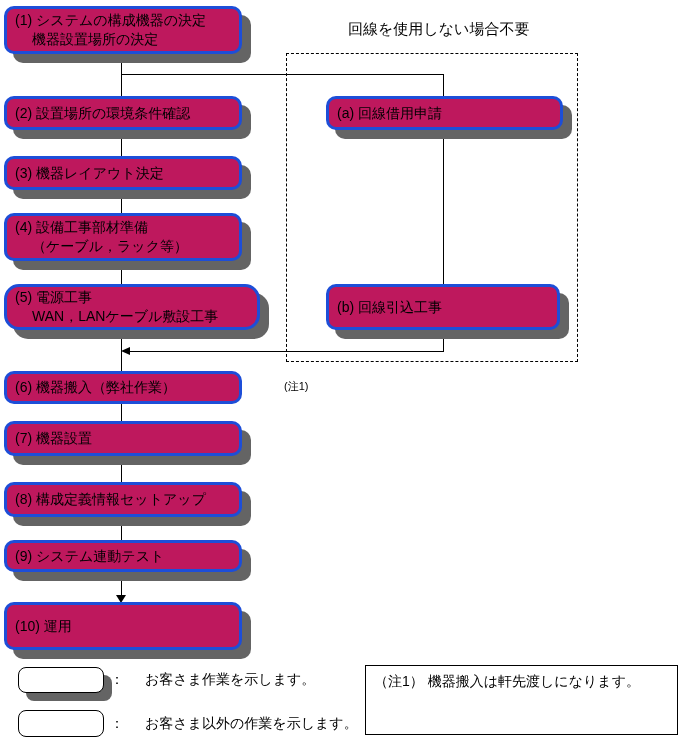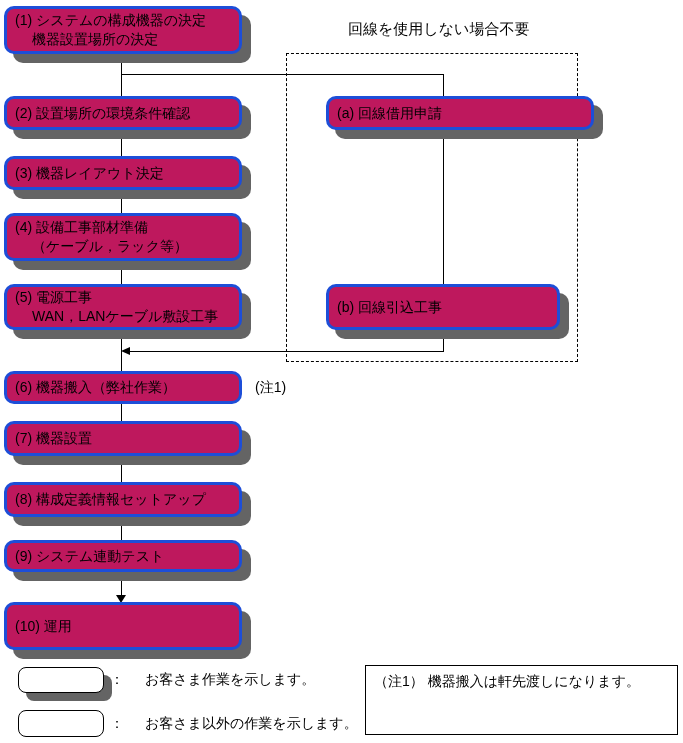--- a/index.html
+++ b/index.html
@@ -48,21 +48,21 @@
     border-top: 8px solid #000000;
   }
   
   .dashed-region {
     position: absolute;
     border: 1px dashed #000000;
     box-sizing: border-box;
     z-index: 1;
   }
   .floating-label { position: absolute; font-size: 15px; white-space: nowrap; z-index: 2; }
-  .ref-label { position: absolute; font-size: 14px; white-space: nowrap; z-index: 3; }
+  .ref-label { position: absolute; font-size: 11px; white-space: nowrap; z-index: 3; margin-left: 29px; }
   
   .legend-sample {
     position: absolute;
     box-sizing: border-box;
     background: #ffffff;
     border: 1px solid #000000;
     border-radius: 8px;
     z-index: 3;
   }
   .legend-sample.sh { box-shadow: 8px 8px 0 0 var(--shadow, #646464); }
@@ -119,21 +119,21 @@
   <div class="box sh" style="left:4px; top:96px; width:238px; height:34px;justify-content:center;">
     <span>(2) 設置場所の環境条件確認</span>
   </div>
   <div class="box sh" style="left:4px; top:156px; width:238px; height:34px;">
     <span>(3) 機器レイアウト決定</span>
   </div>
   <div class="box sh" style="left:4px; top:213px; width:238px; height:48px;">
     <span>(4) 設備工事部材準備</span>
     <span class="cont">（ケーブル，ラック等）</span>
   </div>
-  <div class="box sh" style="left:4px; top:284px; width:238px; height:46px;">
+  <div class="box sh" style="left:4px; top:284px; width:256px; height:46px;border-radius:15px;">
     <span>(5) 電源工事</span>
     <span class="cont">WAN，LANケーブル敷設工事</span>
   </div>
   <div class="box" style="left:4px; top:371px; width:238px; height:33px;">
     <span>(6) 機器搬入（弊社作業）</span>
   </div>
   <div class="box sh" style="left:4px; top:421px; width:238px; height:35px;">
     <span>(7) 機器設置</span>
   </div>
   <div class="box sh" style="left:4px; top:482px; width:238px; height:35px;">
@@ -141,21 +141,21 @@
   </div>
   <div class="box sh" style="left:4px; top:540px; width:238px; height:32px;">
     <span>(9) システム連動テスト</span>
   </div>
   <div class="box sh" style="left:4px; top:602px; width:238px; height:48px;">
     <span>(10) 運用</span>
   </div>
 
   <div class="ref-label" style="left:255px; top:379px;">(注1)</div>
 
-  <div class="box sh" style="left:326px; top:96px; width:268px; height:34px;">
+  <div class="box sh" style="left:326px; top:96px; width:237px; height:34px;">
     <span>(a) 回線借用申請</span>
   </div>
   <div class="box sh" style="left:326px; top:284px; width:234px; height:46px;">
     <span>(b) 回線引込工事</span>
   </div>
 
   <div class="legend-sample sh" style="left:18px; top:667px; width:86px; height:26px;"></div>
   <div class="legend-text" style="left:110px; top:671px;">
     <span class="colon">：</span>
     <span>お客さま作業を示します。</span>

